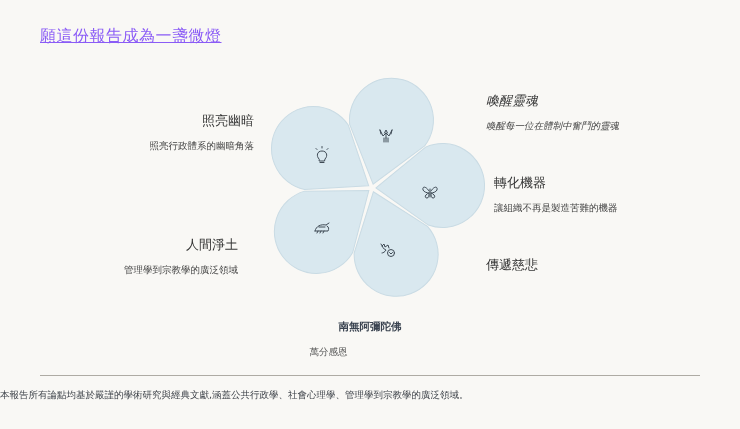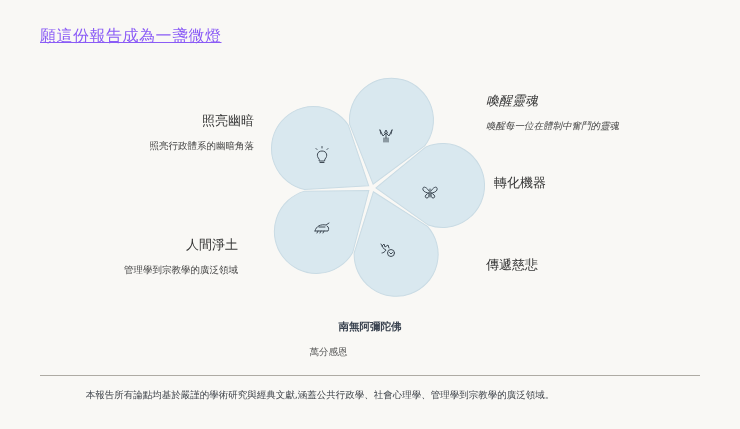--- a/index.html
+++ b/index.html
@@ -13,21 +13,21 @@
     text-decoration:underline;
   }
   .label { position:absolute; }
   .label .h { font-size:13px; color:#333; }
   .label .s { font-size:9.5px; color:#444; margin-top:10px; white-space:nowrap; }
   .label.right-align { text-align:right; }
   #flower { position:absolute; left:0; top:0; }
   .center-title { position:absolute; left:0; width:740px; text-align:center; top:320px; font-size:10.5px; font-weight:bold; color:#3a4350; }
   .center-sub { position:absolute; left:0; width:657px; text-align:center; top:346px; font-size:9.5px; color:#555; }
   .divider { position:absolute; left:40px; width:660px; top:375px; height:0; border-top:1.5px solid #aeaba4; }
-  .footer { position:absolute; left:0; width:640px; text-align:center; top:389px; font-size:9.5px; color:#3a3f46; }
+  .footer { position:absolute; left:0; width:640px; text-align:left; top:389px; font-size:9.5px; color:#3a3f46; }
 </style>
 </head>
 <body>
 
 <div class="title">願這份報告成為一盞微燈</div>
 
 <svg id="flower" width="740" height="429">
   <defs>
 
     <path id="petal-shape" d="M 0 -4 L -39 -55 A 42 42 0 1 1 39 -55 Z"></path>
@@ -97,20 +97,21 @@
   <div class="s">照亮行政體系的幽暗角落</div>
 </div>
 
 <div class="label" style="left:486px; top:92px;font-style:italic;">
   <div class="h">喚醒靈魂</div>
   <div class="s">喚醒每一位在體制中奮鬥的靈魂</div>
 </div>
 
 <div class="label" style="left:478px; top:174px;margin-left:16px;">
   <div class="h">轉化機器</div>
+  <div class="s">讓組織不再是製造苦難的機器</div>
 </div>
 
 <div class="label" style="left:486px; top:256px;">
   <div class="h">傳遞慈悲</div>
 </div>
 
 <div class="label right-align" style="right:502px; top:236px;">
   <div class="h">人間淨土</div>
   <div class="s">管理學到宗教學的廣泛領域</div>
 </div>

